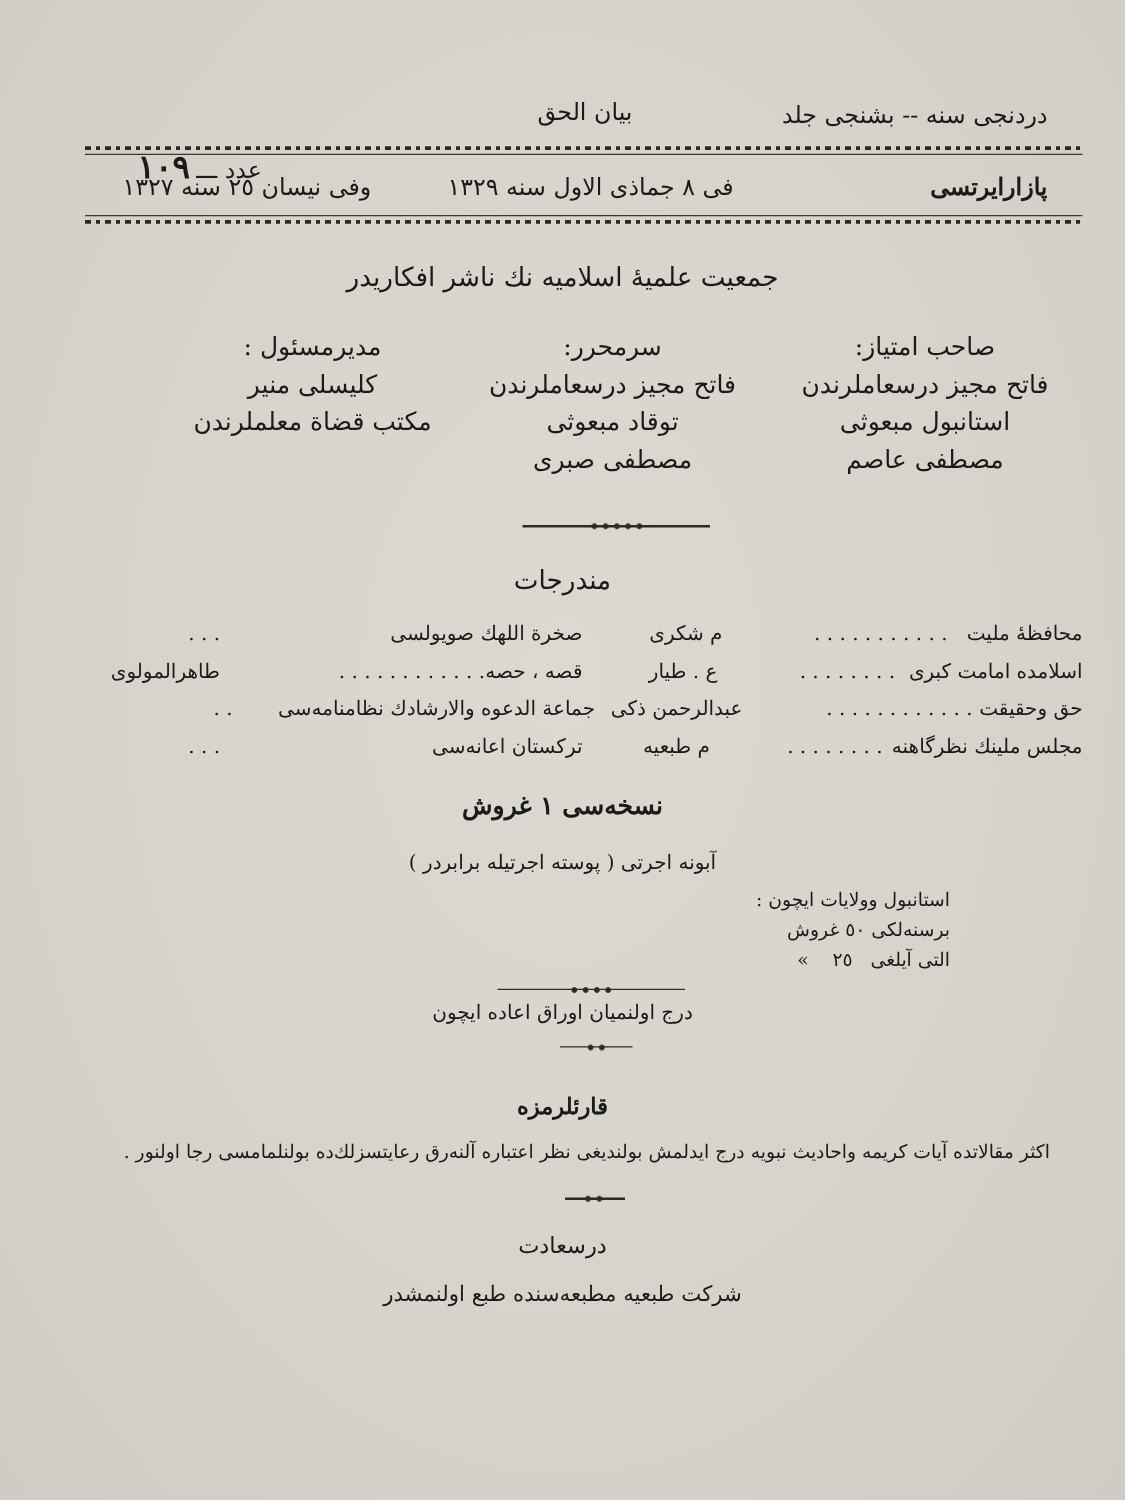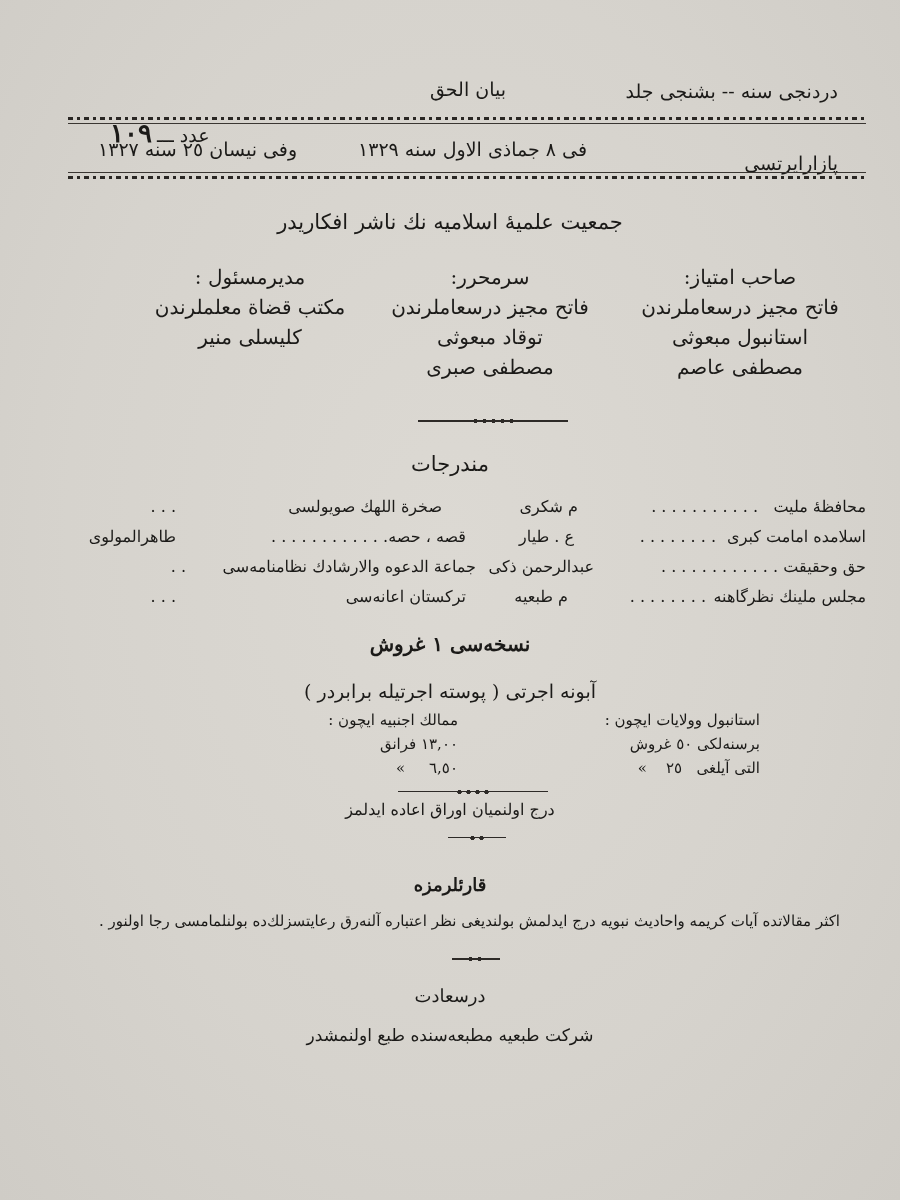--- a/index.html
+++ b/index.html
@@ -57,21 +57,21 @@
   <div class="abs rtl" style="left:110px; top:74px; white-space:nowrap;margin-top:44px;">
     <span class="hdr-text">عدد ـــ</span>
     <span class="num-large">١٠٩</span>
   </div>
 
   <div class="orn-rule" style="top:115px;">
     <div class="dash"></div>
       <div class="line"></div>
   </div>
 
-  <div class="abs hdr-text rtl" style="right:62px; top:152px;">پازارایرتسی</div>
+  <div class="abs hdr-text rtl" style="right:62px; top:138px;font-weight:bold;">پازارایرتسی</div>
   <div class="abs hdr-text rtl" style="left:358px; top:138px;">فی ٨ جماذی الاول سنه ١٣٢٩</div>
   <div class="abs hdr-text rtl" style="left:98px; top:138px;">وفی نیسان ٢٥ سنه ١٣٢٧</div>
 
   <div class="orn-rule bottom" style="top:172px;">
     <div class="line"></div>
       <div class="dash"></div>
   </div>
 
   <div class="center title rtl" style="top:210px;">جمعیت علمیهٔ اسلامیه نك ناشر افكاریدر</div>
 
@@ -82,35 +82,35 @@
     <div>مصطفی عاصم</div>
   </div>
   <div class="col rtl" style="left:390px; width:200px; top:262px;">
     <div>سرمحرر:</div>
     <div>فاتح مجیز درسعاملرندن</div>
     <div>توقاد مبعوثی</div>
     <div>مصطفی صبری</div>
   </div>
   <div class="col rtl" style="left:150px; width:200px; top:262px;">
     <div>مدیرمسئول :</div>
+    <div>کلیسلی منیر</div>
     <div>مکتب قضاة معلملرندن</div>
-    <div>کلیسلی منیر</div>
   </div>
 
   <div class="divider" style="left:418px; width:150px; top:420px;">
       <div class="knot"></div>
     </div>
 
   <div class="center title rtl" style="top:452px;">مندرجات</div>
 
   <div class="toc-row rtl" style="top:497px;">
     <span style="right:0;">محافظهٔ ملیت</span>
     <span style="right:108px;">. . . . . . . . . . .</span>
     <span style="right:288px;">م شکری</span>
-    <span style="right:424px;">صخرة اللهك صویولسی</span>
+    <span style="right:400px;">صخرة اللهك صویولسی</span>
     <span style="right:690px;">. . .</span>
   </div>
   <div class="toc-row rtl" style="top:527px;">
     <span style="right:0;">اسلامده امامت کبری</span>
     <span style="right:150px;">. . . . . . . .</span>
     <span style="right:292px;">ع . طیار</span>
     <span style="right:400px;">قصه ، حصه</span>
     <span style="right:478px;">. . . . . . . . . . . .</span>
     <span style="right:690px;">طاهرالمولوی</span>
   </div>
@@ -123,49 +123,41 @@
   </div>
   <div class="toc-row rtl" style="top:587px;">
     <span style="right:0;text-align:right;">مجلس ملینك نظرگاهنه</span>
     <span style="right:160px;">. . . . . . . .</span>
     <span style="right:298px;">م طبعیه</span>
     <span style="right:400px;">ترکستان اعانه‌سی</span>
     <span style="right:690px;">. . .</span>
   </div>
 
   <div class="center rtl" style="top:632px; font-size:20px; font-weight:bold;">نسخه‌سی ١ غروش</div>
-  <div class="center rtl" style="top:680px; font-size:19px;">آبونه اجرتی ( پوسته اجرتیله برابردر )</div>
+  <div class="center rtl" style="top:680px; font-size:16px;">آبونه اجرتی ( پوسته اجرتیله برابردر )</div>
 
   <div class="price-r rtl" style="right:140px; top:708px; width:200px;">
     <div>استانبول وولایات ایچون :</div>
     <div>
       <span>برسنه‌لکی</span>
       <span>٥٠ غروش</span>
     </div>
     <div>
       <span>التی آیلغی</span>
       &nbsp;&nbsp;<span>٢٥</span>
       &nbsp;&nbsp;&nbsp;<span>»</span>
     </div>
   </div>
 
-  <div class="price-l rtl" style="left:258px; top:708px; width:200px;">
-    <div>ممالك اجنبیه ایچون :</div>
-    <div>١٣,٠٠ فرانق</div>
-    <div>
-      <span>٦,٥٠</span>
-      &nbsp;&nbsp;&nbsp;&nbsp;<span>»</span>
-    </div>
-  </div>
 
   <div class="divider" style="left:398px; width:150px; top:791px; height:1px;">
       <div class="knot" style="width:36px;"></div>
     </div>
 
-  <div class="center rtl" style="top:800px; font-size:16px;">درج اولنمیان اوراق اعاده ایدلمز</div>
+  <div class="center rtl" style="top:800px; font-size:16px;">درج اولنمیان اوراق اعاده ایچون</div>
 
   <div class="divider" style="left:448px; width:58px; top:837px; height:1px;">
       <div class="knot" style="width:18px;"></div>
     </div>
 
   <div class="center rtl" style="top:874px; font-size:18px; font-weight:bold;">قارئلرمزه</div>
   <div class="body-note rtl" style="top:910px;">اکثر مقالاتده آیات کریمه واحادیث نبویه درج ایدلمش بولندیغی نظر اعتباره آلنه‌رق رعایتسزلك‌ده بولنلمامسی رجا اولنور .</div>
 
   <div class="divider" style="left:452px; width:48px; top:958px; height:2px;">
       <div class="knot" style="width:20px;"></div>

